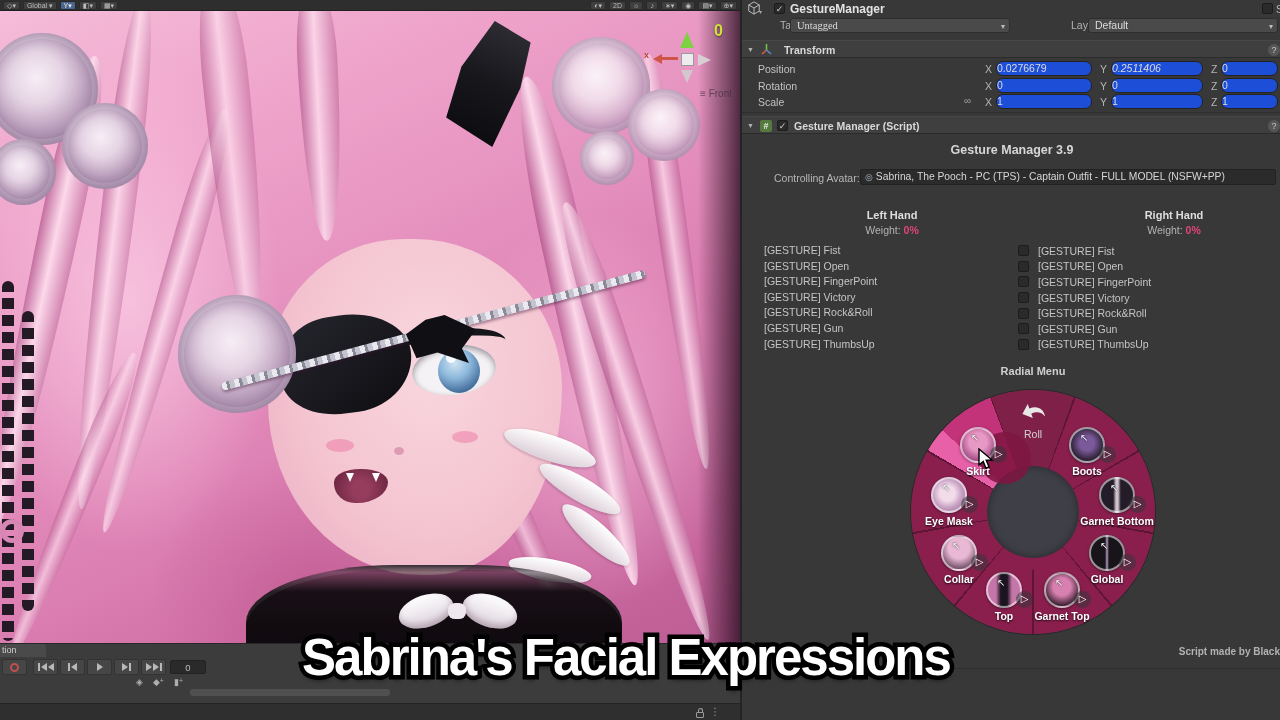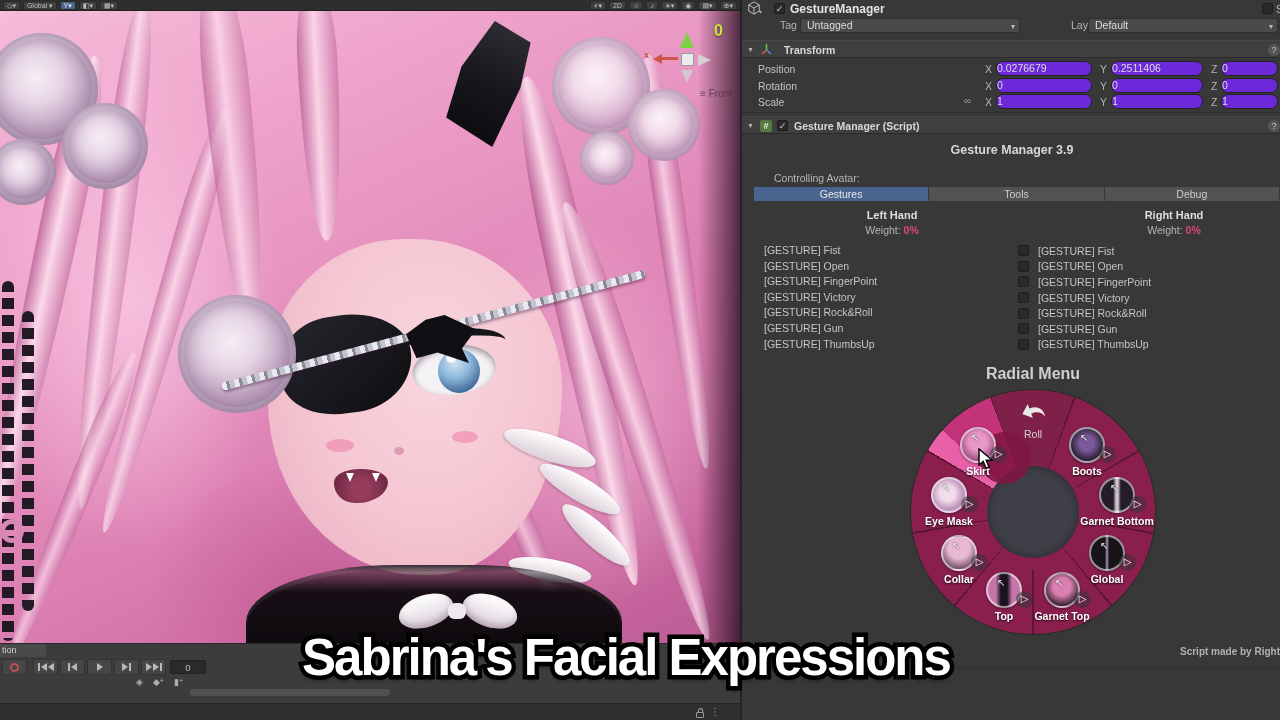--- a/index.html
+++ b/index.html
@@ -134,21 +134,21 @@
   .help{position:absolute;right:2px;top:3px;width:12px;height:12px;border-radius:50%;background:#565656;
     color:#c6c6c6;font-size:9px;text-align:center;line-height:12px;}
   .ax-ico{position:absolute;left:18px;top:2px;}
   .scr-ico{position:absolute;left:18px;top:3px;width:12px;height:12px;background:#56793f;border-radius:2px;
     color:#e8f0e0;font-size:9px;font-weight:bold;text-align:center;line-height:12px;}
   .comp-check{position:absolute;left:35px;top:3px;}
   .comp-title{position:absolute;left:52px;top:3px;font-weight:bold;color:#d8d8d8;}
   .trow{position:absolute;left:0;width:540px;height:16px;}
   .tlabel{position:absolute;left:16px;top:2px;color:#c2c2c2;}
   .axl{position:absolute;top:2px;color:#b4b4b4;}
-  .tfield{position:absolute;top:0;height:15px;background:#6d28d9;border:1px solid #222;border-radius:7px;
+  .tfield{position:absolute;top:0;height:15px;background:#1d4ed8;border:1px solid #222;border-radius:7px;
     color:#dcdcdc;line-height:13px;padding:0 0;overflow:hidden;}
   .linkico{position:absolute;left:222px;top:1px;color:#9a9a9a;font-size:10px;}
   .gm-title{position:absolute;left:0;top:143px;width:540px;text-align:center;font-weight:bold;
     font-size:12.5px;color:#d6d6d6;}
   .ctl-lab{position:absolute;left:32px;top:172px;color:#b6b6b6;}
   .ctl-field{position:absolute;left:118px;top:169px;width:416px;height:16px;background:#2b2b2b;
     border:1px solid #222;border-radius:2px;color:#d6d6d6;line-height:14px;padding:0 4px;
     white-space:nowrap;overflow:hidden;font-size:10.3px;}
   .ctl-field .oico{color:#a8b4c0;margin-right:3px;font-size:9px;}
   .tabs{position:absolute;left:12px;top:187px;width:526px;height:14px;display:flex;}
@@ -156,21 +156,21 @@
   .tab.active{background:#49648e;color:#e8e8e8;}
   .hand{position:absolute;top:209px;width:220px;text-align:center;}
   .hand-title{font-weight:bold;color:#dedede;font-size:11px;}
   .weight{margin-top:3px;color:#b4b4b4;}
   .weight b{color:#e0457b;font-weight:bold;}
   .glist{position:absolute;top:243px;color:#c4c4c4;}
   .grow{height:15.6px;line-height:15.6px;white-space:nowrap;}
   .grow-r{display:flex;align-items:center;height:15.6px;gap:9px;white-space:nowrap;}
   .gcb{width:11px;height:11px;background:#2a2a2a;border:1px solid #1c1c1c;border-radius:2px;flex:0 0 auto;}
   .radial-title{position:absolute;left:160px;top:365px;width:262px;text-align:center;font-weight:bold;
-    color:#cfcfcf;font-size:16px;}
+    color:#cfcfcf;font-size:11px;}
 
   
   .radial{position:absolute;left:169px;top:390px;width:244px;height:244px;border-radius:50%;
     background:conic-gradient(from -20deg,
       #7e2048 0deg 39.5deg,#5f1535 39.5deg 40.5deg,
       #8a1f4e 40.5deg 79.5deg,#5f1535 79.5deg 80.5deg,
       #8a1f4e 80.5deg 119.5deg,#5f1535 119.5deg 120.5deg,
       #8a1f4e 120.5deg 159.5deg,#5f1535 159.5deg 160.5deg,
       #8a1f4e 160.5deg 199.5deg,#5f1535 199.5deg 200.5deg,
       #8a1f4e 200.5deg 239.5deg,#5f1535 239.5deg 240.5deg,
@@ -366,21 +366,21 @@
         </svg>
     </span>
     <span class="dd-mini">▾</span>
     <span class="cbx obj-check">✓</span>
     <span class="obj-name">GestureManager</span>
     <span class="cbx static-check"></span>
     <span class="static-lab">St</span>
 
     <div class="tagrow">
       <span class="sm-lab" style="left:38px;">Tag</span>
-      <span class="dd" style="left:58px;width:220px;"><span>Untagged</span><span class="arr">▾</span></span>
+      <span class="dd" style="left:48px;width:220px;font-family:Liberation Serif, serif;"><span>Untagged</span><span class="arr">▾</span></span>
       <span class="sm-lab" style="left:316px;margin-left:13px;">Layer</span>
       <span class="dd" style="left:346px;width:190px;"><span>Default</span><span class="arr">▾</span></span>
     </div>
 
     <div class="hdr" style="top:40px;">
       <span class="fold">▼</span>
       <span class="ax-ico">
         <svg width="13" height="13" viewBox="0 0 13 13">
             <path d="M6.5 1v6" stroke="#6fbf4a" stroke-width="1.6"></path>
             <path d="M6.5 7 2 11" stroke="#d45c4a" stroke-width="1.6"></path>
@@ -388,21 +388,21 @@
           </svg>
       </span>
       <span class="hdr-title">Transform</span>
       <span class="help">?</span>
     </div>
     <div class="trow" style="top:61px;">
       <span class="tlabel">Position</span>
       <span class="axl" style="left:243px;">X</span>
       <span class="tfield" style="left:254px;width:96px;">0.0276679</span>
       <span class="axl" style="left:358px;">Y</span>
-      <span class="tfield" style="left:369px;width:92px;">0.2511406</span>
+      <span class="tfield" style="left:369px;width:92px;font-style:italic;">0.2511406</span>
       <span class="axl" style="left:469px;">Z</span>
       <span class="tfield" style="left:479px;width:57px;">0</span>
     </div>
     <div class="trow" style="top:77.5px;">
       <span class="tlabel">Rotation</span>
       <span class="axl" style="left:243px;">X</span>
       <span class="tfield" style="left:254px;width:96px;">0</span>
       <span class="axl" style="left:358px;">Y</span>
       <span class="tfield" style="left:369px;width:92px;">0</span>
       <span class="axl" style="left:469px;">Z</span>
@@ -424,26 +424,22 @@
       <span class="fold">▼</span>
       <span class="scr-ico">#</span>
       <span class="cbx comp-check">✓</span>
       <span class="comp-title">Gesture Manager (Script)</span>
       <span class="help">?</span>
     </div>
 
     <div class="gm-title">Gesture Manager 3.9</div>
 
     <span class="ctl-lab">Controlling Avatar:</span>
-
-    <div class="tabs">
-      <span class="tab active">Gestures</span>
-      <span class="tab">Tools</span>
-      <span class="tab">Debug</span>
-    </div>
+    <span class="ctl-field"><span class="oico">◎</span><span>Sabrina, The Pooch - PC (TPS) - Captain Outfit - FULL MODEL (NSFW+PP)</span></span>
+
 
     <div class="hand" style="left:40px;">
       <div class="hand-title">Left Hand</div>
       <div class="weight"><span>Weight:</span> <b>0%</b></div>
     </div>
     <div class="hand" style="left:322px;">
       <div class="hand-title">Right Hand</div>
       <div class="weight"><span>Weight:</span> <b>0%</b></div>
     </div>
 
@@ -549,21 +545,21 @@
       </div>
       <div class="ri ri-hair">
         <div class="thumb t-hair">
             <span class="mc">↖</span>
             <span class="pl">▷</span>
           </div>
         <div class="rlab">Skirt</div>
       </div>
     </div>
 
-    <div class="credit">Script made by Right</div>
+    <div class="credit">Script made by Black</div>
     <div class="insp-div" style="top:668px;"></div>
   </div>
 
   <div class="cursor">
     <svg width="16" height="22" viewBox="0 0 16 22">
         <path d="M1 1 L1 17 L5.2 13.4 L8 20.2 L11 18.8 L8.2 12.2 L14 12 Z" fill="#fff" stroke="#000" stroke-width="1.4"></path>
       </svg>
   </div>
 
   <div class="caption">

